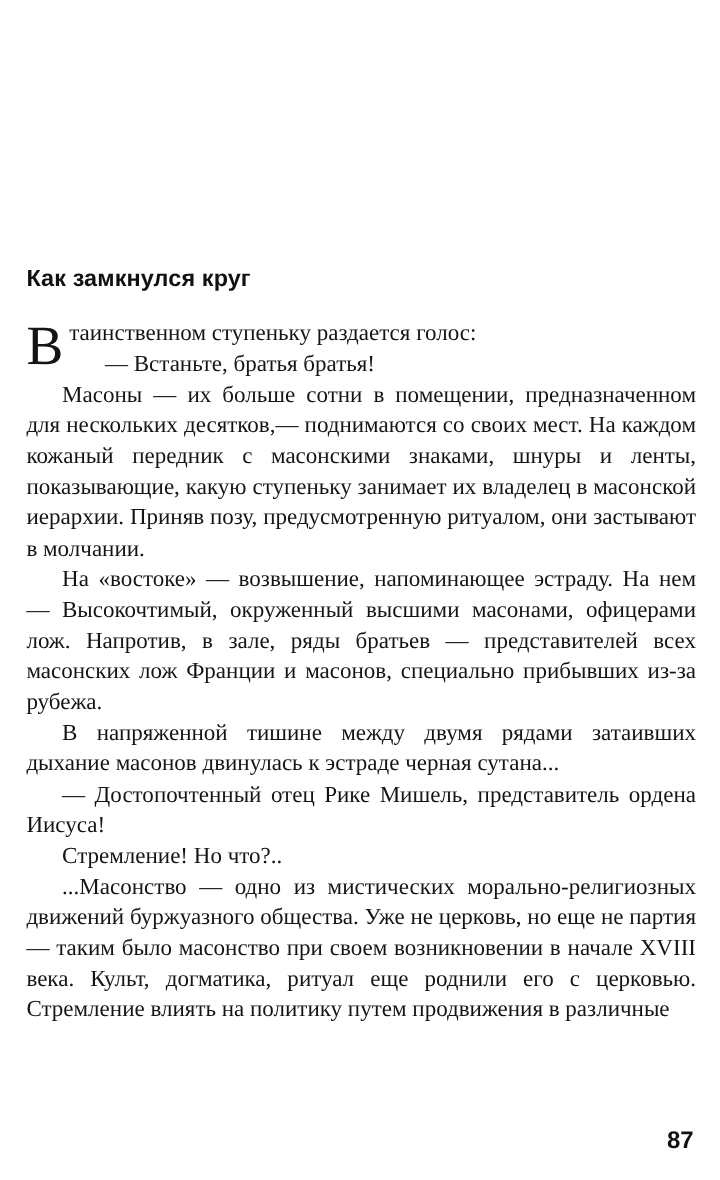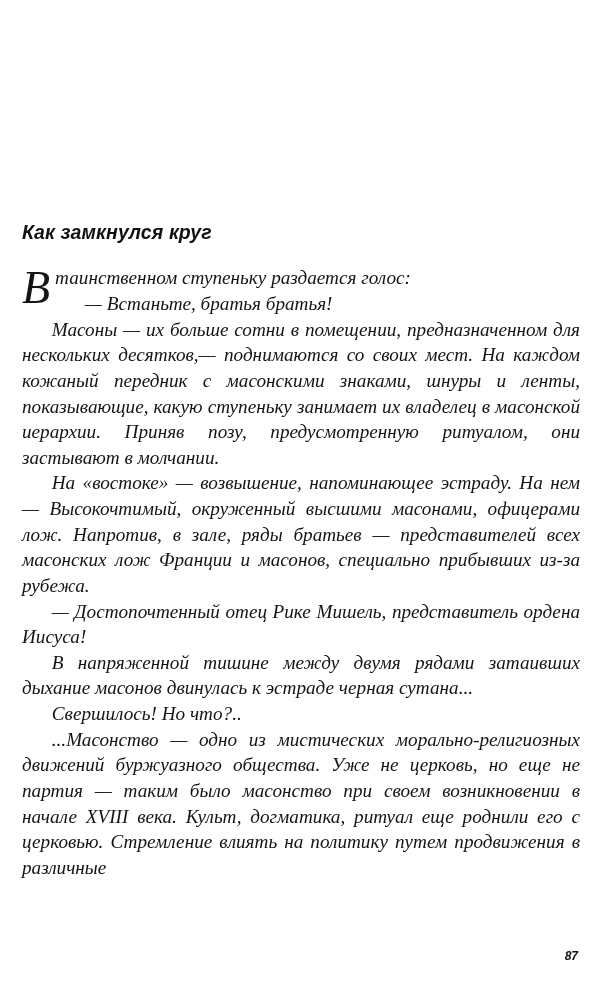--- a/index.html
+++ b/index.html
@@ -14,21 +14,20 @@
     font-family: "Liberation Serif", serif;
     color: #1b1b1b;
     overflow: hidden;
   }
   .page {
     position: absolute;
     left: 0; top: 0;
     width: 600px;
     height: 983px;
     background: #ffffff;
-    font-style: italic;
   }
   .content {
     position: absolute;
     left: 22px;
     top: 222px;
     width: 558px;
   }
   .heading {
     font-family: "Liberation Sans", sans-serif;
     font-weight: bold;
@@ -66,21 +65,21 @@
   }
   .dash-line {
     text-indent: 1.55em;
   }
   .page-number {
     position: absolute;
     right: 22px;
     bottom: 20px;
     font-family: "Liberation Sans", sans-serif;
     font-weight: bold;
-    font-size: 12px;
+    font-size: 20px;
     color: #111111;
   }
 </style>
 </head>
 <body>
 
 <div class="page">
 
   <div class="content">
 
@@ -90,26 +89,26 @@
 
       <p class="para first"><span class="dropcap">В</span><span> таинственном ступеньку раздается голос:</span></p>
 
       <p class="para dash-line"><span>— Встаньте, братья братья!</span></p>
 
       <p class="para"><span>Масоны — их больше сотни в помещении, предназначенном для нескольких десятков,— поднимаются со своих мест. На каждом кожаный передник с масонскими знаками, шнуры и ленты, показывающие, какую ступеньку занимает их владелец в масонской иерархии. Приняв позу, предусмотренную ритуалом, они застывают в молчании.</span></p>
 
       <p class="para"><span>На «востоке» — возвышение, напоминающее эстраду. На нем — Высокочтимый, окруженный высшими масонами, офицерами лож. Напротив, в зале, ряды братьев — представителей всех масонских лож Франции и масонов, специально прибывших из-за рубежа.</span></p>
 
 
+      <p class="para"><span>В напряженной тишине между двумя рядами затаивших дыхание масонов двинулась к эстраде черная сутана...</span></p>
+
       <p class="para"><span>— Достопочтенный отец Рике Мишель, представитель ордена Иисуса!</span></p>
 
-      <p class="para"><span>В напряженной тишине между двумя рядами затаивших дыхание масонов двинулась к эстраде черная сутана...</span></p>
 
-
-      <p class="para"><span>Свершилось! Но что?..</span></p>
+      <p class="para"><span>Стремление! Но что?..</span></p>
 
       <p class="para"><span>...Масонство — одно из мистических морально-религиозных движений буржуазного общества. Уже не церковь, но еще не партия — таким было масонство при своем возникновении в начале XVIII века. Культ, догматика, ритуал еще роднили его с церковью. Стремление влиять на политику путем продвижения в различные</span></p>
 
     </div>
   </div>
 
   <div class="page-number">87</div>
 
 </div>
 

